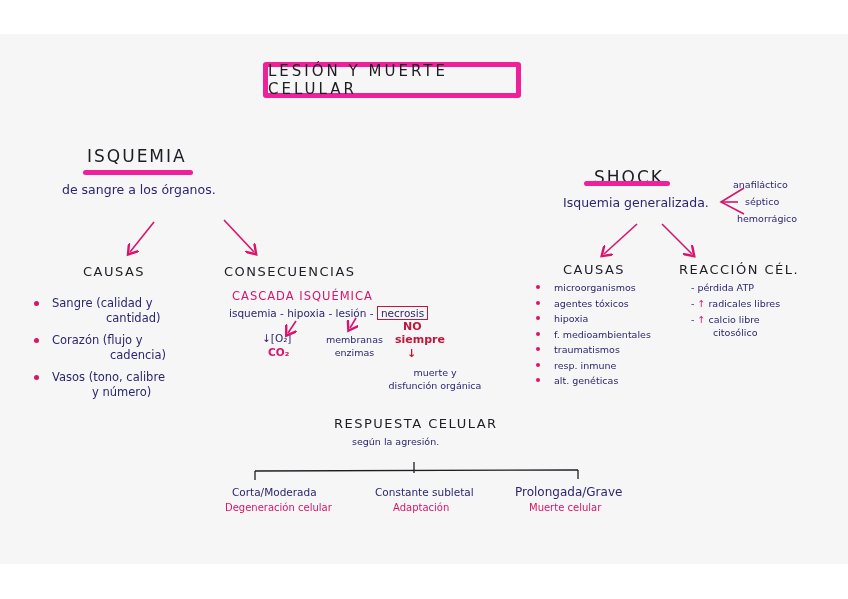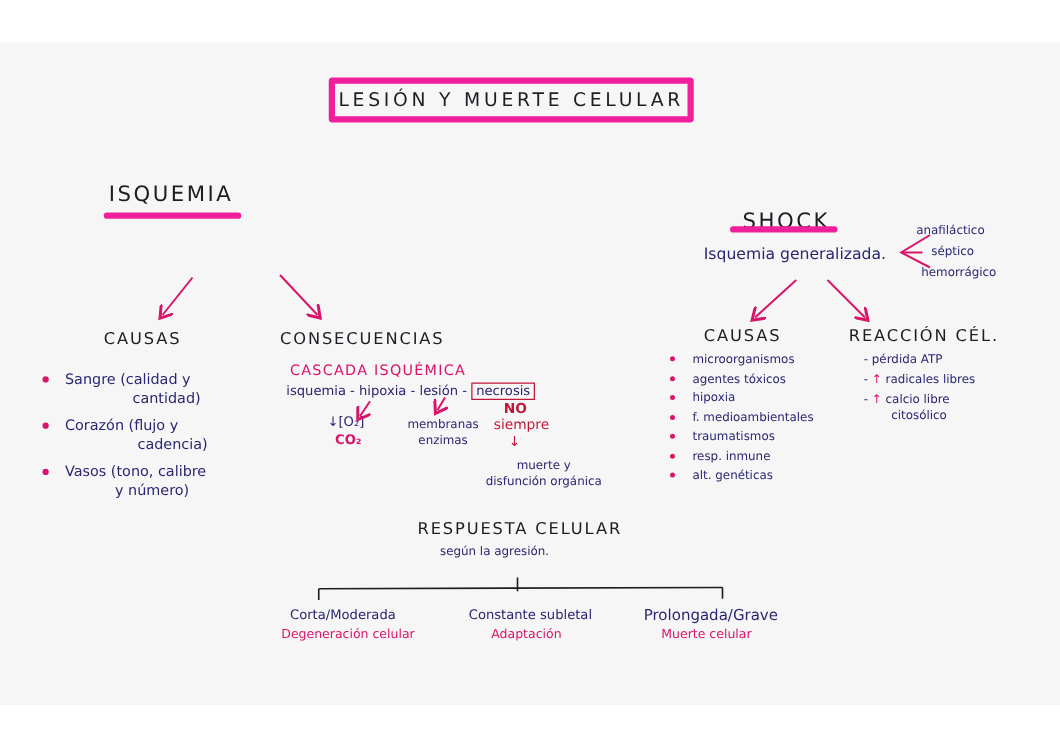--- a/index.html
+++ b/index.html
@@ -4,24 +4,24 @@
 <style>
   * { margin: 0; padding: 0; box-sizing: border-box; }
   html, body { width: 848px; height: 599px; background: #ffffff; overflow: hidden; }
   body { position: relative; font-family: "DejaVu Sans", sans-serif; }
   .paper {
     position: absolute; left: 0; top: 34px; width: 848px; height: 530px;
     background: #f7f6f6;
   }
   .abs { position: absolute; white-space: nowrap; }
   .pnk { color: #d8156b; }
-  .red { color: #c2163a; }
+  .red { color: #c2163a; font-weight: bold; }
 
   .title-box {
-    position: absolute; left: 263px; top: 62px; width: 292px; height: 36px;
+    position: absolute; left: 263px; top: 62px; width: 258px; height: 36px;
     border: 5px solid #f0209a; border-radius: 3px;
     display: flex; align-items: center; justify-content: center;
     font-size: 15px; letter-spacing: 3px; color: #1d1d24;
     font-family: "DejaVu Sans", sans-serif;
   }
   .heading { font-size: 17px; letter-spacing: 2px; color: #1d1d24; }
   .hl-bar { position: absolute; height: 5px; background: #f0209a; border-radius: 3px; }
   .sub { font-size: 13px; letter-spacing: 1.5px; color: #1d1d24; }
   .hand { font-family: "DejaVu Sans", sans-serif; font-size: 11.5px; line-height: 15px; color: #2a2672; }
   .hand-sm { font-family: "DejaVu Sans", sans-serif; font-size: 9.5px; line-height: 13px; color: #2a2672; }
@@ -43,20 +43,21 @@
 
 <div class="paper"></div>
 
 <div class="title-box">
   <span>LESIÓN Y MUERTE CELULAR</span>
 </div>
 
 <div class="abs heading" style="left:87px;top:146px;">ISQUEMIA</div>
 <div class="hl-bar" style="left:83px;top:170px;width:110px;"></div>
 <div class="abs hand" style="left:62px;top:181px;font-size:12.5px;line-height:17px;">
+  <div>de sangre a los órganos.</div>
 </div>
 
 <div class="abs sub" style="left:83px;top:264px;">CAUSAS</div>
 <ul class="abs bullet-list hand" style="left:34px;top:296px;">
   <li>
     <div>Sangre (calidad y</div>
     <div style="padding-left:54px">cantidad)</div>
   </li>
   <li>
     <div>Corazón (flujo y</div>

